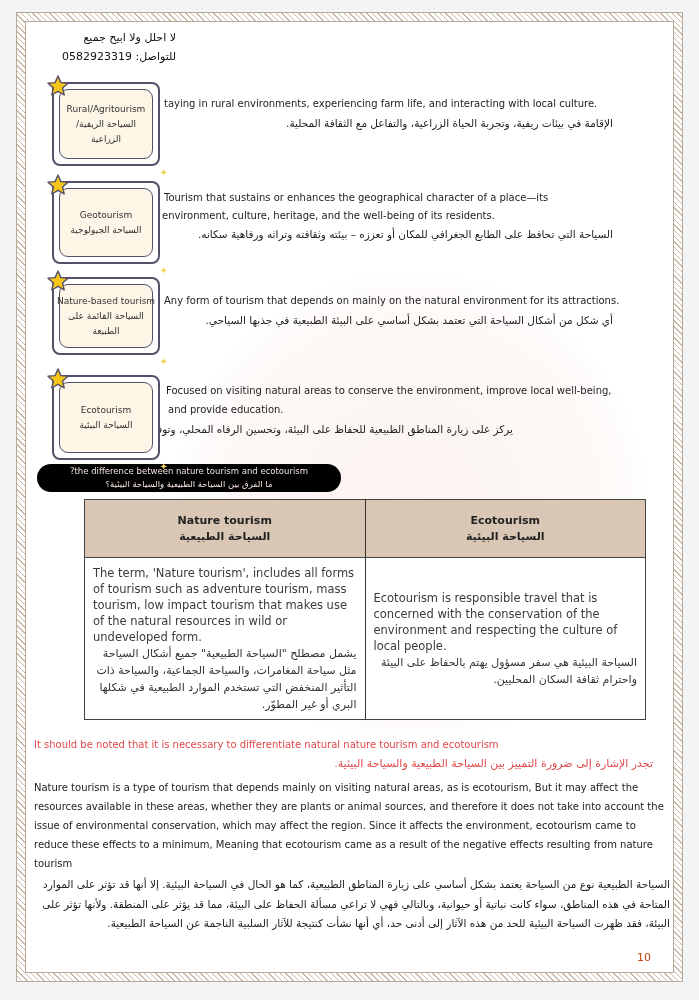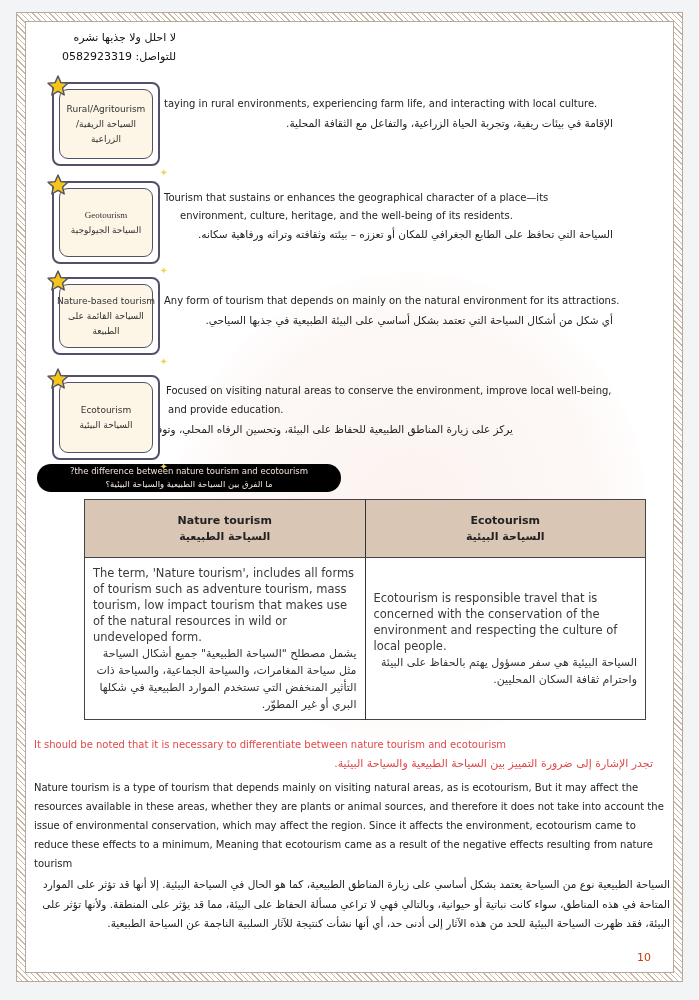--- a/index.html
+++ b/index.html
@@ -112,49 +112,49 @@
     .page-number { right: 22px; top: 929px; font-size: 11px; color: #c2410c; }
   </style>
 </head>
 <body>
 
 <div class="page">
   <div class="page-inner">
     <div class="bg-circle"></div>
 
     <div class="abs copyright">
-      <div>لا احلل ولا جذبها نشره</div>
+      <div>لا احلل ولا ابيح جميع</div>
       <div>للتواصل: 0582923319</div>
     </div>
 
     <div class="term-card" style="left:26px; top:60px; height:84px;">
       <svg class="star" viewBox="0 0 24 24">
           <path d="M12 2 L14.9 8.6 L22 9.3 L16.6 14 L18.2 21 L12 17.3 L5.8 21 L7.4 14 L2 9.3 L9.1 8.6 Z" fill="#f5c518" stroke="#55506a" stroke-width="1.4" stroke-linejoin="round"></path>
         </svg>
       <div class="card-inner">
         <div class="en">Rural/Agritourism</div>
         <div class="ar">السياحة الريفية/الزراعية</div>
       </div>
       <span class="sparkle">✦</span>
     </div>
     <div class="abs def-en" style="left:138px; top:73px;">taying in rural environments, experiencing farm life, and interacting with local culture.</div>
     <div class="abs def-ar" style="right:60px; top:92px;">الإقامة في بيئات ريفية، وتجربة الحياة الزراعية، والتفاعل مع الثقافة المحلية.</div>
 
-    <div class="term-card" style="left:26px; top:159px; height:83px;font-family:Liberation Serif, serif;">
+    <div class="term-card" style="left:26px; top:159px; height:83px;">
       <svg class="star" viewBox="0 0 24 24">
           <path d="M12 2 L14.9 8.6 L22 9.3 L16.6 14 L18.2 21 L12 17.3 L5.8 21 L7.4 14 L2 9.3 L9.1 8.6 Z" fill="#f5c518" stroke="#55506a" stroke-width="1.4" stroke-linejoin="round"></path>
         </svg>
       <div class="card-inner">
         <div class="en">Geotourism</div>
         <div class="ar">السياحة الجيولوجية</div>
       </div>
       <span class="sparkle">✦</span>
     </div>
     <div class="abs def-en" style="left:138px; top:167px;">Tourism that sustains or enhances the geographical character of a place—its</div>
-    <div class="abs def-en" style="left:154px; top:185px;">environment, culture, heritage, and the well-being of its residents.</div>
+    <div class="abs def-en" style="left:136px; top:185px;">environment, culture, heritage, and the well-being of its residents.</div>
     <div class="abs def-ar" style="right:60px; top:203px;">السياحة التي تحافظ على الطابع الجغرافي للمكان أو تعززه – بيئته وثقافته وتراثه ورفاهية سكانه.</div>
 
     <div class="term-card" style="left:26px; top:255px; height:78px;">
       <svg class="star" viewBox="0 0 24 24">
           <path d="M12 2 L14.9 8.6 L22 9.3 L16.6 14 L18.2 21 L12 17.3 L5.8 21 L7.4 14 L2 9.3 L9.1 8.6 Z" fill="#f5c518" stroke="#55506a" stroke-width="1.4" stroke-linejoin="round"></path>
         </svg>
       <div class="card-inner">
         <div class="en">Nature-based tourism</div>
         <div class="ar">السياحة القائمة على</div>
         <div class="ar">الطبيعة</div>
@@ -203,21 +203,21 @@
             <div class="ar">يشمل مصطلح "السياحة الطبيعية" جميع أشكال السياحة مثل سياحة المغامرات، والسياحة الجماعية، والسياحة ذات التأثير المنخفض التي تستخدم الموارد الطبيعية في شكلها البري أو غير المطوّر.</div>
           </td>
           <td style="border-right:none;">
             <div class="en">Ecotourism is responsible travel that is concerned with the conservation of the environment and respecting the culture of local people.</div>
             <div class="ar">السياحة البيئية هي سفر مسؤول يهتم بالحفاظ على البيئة واحترام ثقافة السكان المحليين.</div>
           </td>
         </tr>
       </tbody>
     </table>
 
-    <div class="abs note-en">It should be noted that it is necessary to differentiate between nature tourism and ecotourism</div>
+    <div class="abs note-en">It should be noted that it is necessary to differentiate natural nature tourism and ecotourism</div>
     <div class="abs note-ar">تجدر الإشارة إلى ضرورة التمييز بين السياحة الطبيعية والسياحة البيئية.</div>
 
     <div class="abs para-en">Nature tourism is a type of tourism that depends mainly on visiting natural areas, as is ecotourism, But it may affect the resources available in these areas, whether they are plants or animal sources, and therefore it does not take into account the issue of environmental conservation, which may affect the region. Since it affects the environment, ecotourism came to reduce these effects to a minimum, Meaning that ecotourism came as a result of the negative effects resulting from nature tourism</div>
     <div class="abs para-ar">السياحة الطبيعية نوع من السياحة يعتمد بشكل أساسي على زيارة المناطق الطبيعية، كما هو الحال في السياحة البيئية. إلا أنها قد تؤثر على الموارد المتاحة في هذه المناطق، سواء كانت نباتية أو حيوانية، وبالتالي فهي لا تراعي مسألة الحفاظ على البيئة، مما قد يؤثر على المنطقة. ولأنها تؤثر على البيئة، فقد ظهرت السياحة البيئية للحد من هذه الآثار إلى أدنى حد، أي أنها نشأت كنتيجة للآثار السلبية الناجمة عن السياحة الطبيعية.</div>
 
     <div class="abs page-number">10</div>
   </div>
 </div>
 
 </body></html>

